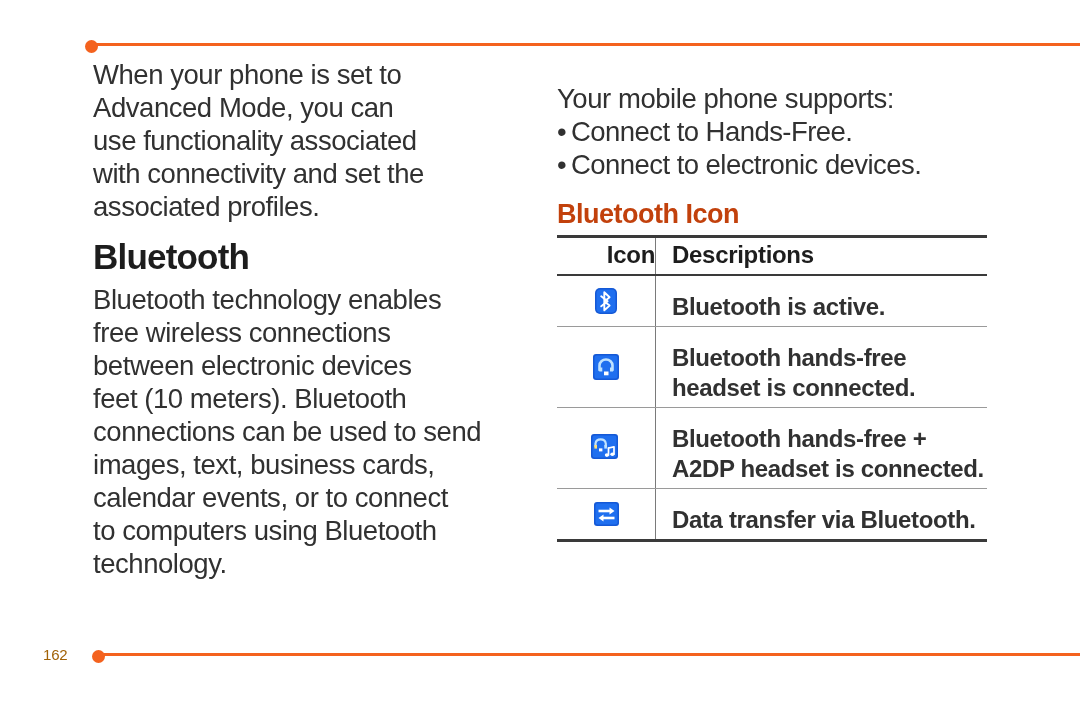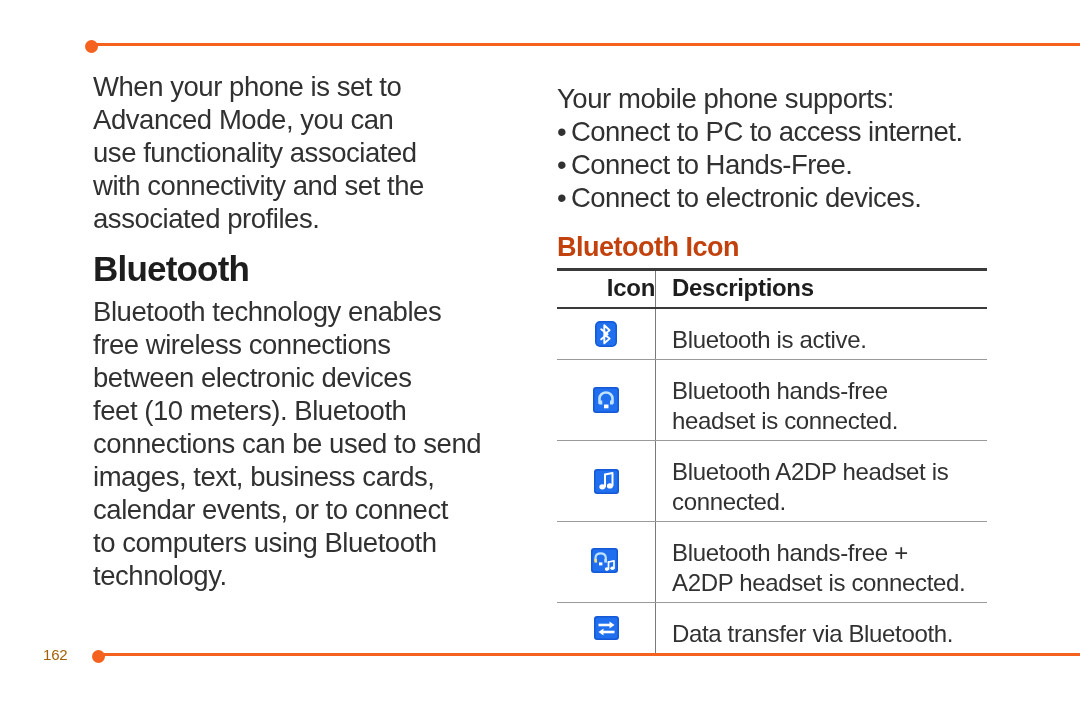--- a/index.html
+++ b/index.html
@@ -73,21 +73,21 @@
     top: 646px;
     font-size: 15px;
     color: #a16207;
     letter-spacing: -0.2px;
   }
 
   
   .col-left {
     position: absolute;
     left: 93px;
-    top: 70px;
+    top: 58px;
     width: 440px;
   }
   .col-right {
     position: absolute;
     left: 557px;
     top: 82px;
     width: 440px;
   }
 
   .body-text {
@@ -166,21 +166,21 @@
   td.cell-icon {
     width: 98px;
     text-align: center;
     border-right: 1.5px solid #7a7a7a;
     padding: 7px 0;
   }
   td.cell-desc {
     padding: 16px 0 4px 16px;
     font-size: 24px;
     line-height: 30px;
-    font-weight: 400;
+    font-weight: 700;
     color: #313131;
     letter-spacing: -0.35px;
   }
   td.cell-desc .ln { display: block; white-space: nowrap; }
 
   .icon-box {
     display: inline-block;
     vertical-align: middle;
     line-height: 0;
   }
@@ -214,21 +214,20 @@
     <span class="ln">calendar events, or to connect</span>
     <span class="ln">to computers using Bluetooth</span>
     <span class="ln">technology.</span>
   </p>
 </div>
 
 <div class="col-right">
   <p class="body-text">Your mobile phone supports:</p>
 
   <ul class="bullets">
-    <li><span class="bullet-dot">•</span><span>Connect to PC to access internet.</span></li>
     <li><span class="bullet-dot">•</span><span>Connect to Hands-Free.</span></li>
     <li><span class="bullet-dot">•</span><span>Connect to electronic devices.</span></li>
   </ul>
 
   <h3 class="table-title">Bluetooth Icon</h3>
 
   <table class="icon-table">
     <thead>
       <tr>
         <th class="col-icon">Icon</th>
@@ -265,38 +264,20 @@
               <rect x="11" y="17.5" width="4.5" height="3.8" fill="#FFFFFF"></rect>
             </svg>
           </span>
         </td>
         <td class="cell-desc">
           <span class="ln">Bluetooth hands-free</span>
           <span class="ln">headset is connected.</span>
         </td>
       </tr>
 
-      <tr>
-        <td class="cell-icon">
-          <span class="icon-box">
-            <svg width="25" height="25" viewBox="0 0 25 25" xmlns="http://www.w3.org/2000/svg">
-              <rect x="0" y="0" width="25" height="25" rx="3" ry="3" fill="#1559D6"></rect>
-              <rect x="1.5" y="1.5" width="22" height="22" rx="2.5" ry="2.5" fill="#1F6FEF"></rect>
-              <path d="M11 5.5 L18.5 4 L18.5 16.5" fill="none" stroke="#FFFFFF" stroke-width="2" stroke-linecap="round" stroke-linejoin="round"></path>
-              <path d="M11 5.5 L11 17.5" fill="none" stroke="#FFFFFF" stroke-width="2" stroke-linecap="round"></path>
-              <ellipse cx="8.3" cy="17.8" rx="3" ry="2.6" fill="#FFFFFF"></ellipse>
-              <ellipse cx="15.9" cy="16.9" rx="3" ry="2.6" fill="#FFFFFF"></ellipse>
-            </svg>
-          </span>
-        </td>
-        <td class="cell-desc">
-          <span class="ln">Bluetooth A2DP headset is</span>
-          <span class="ln">connected.</span>
-        </td>
-      </tr>
 
       <tr>
         <td class="cell-icon">
           <span class="icon-box">
             <svg width="30" height="28" viewBox="0 0 30 28" xmlns="http://www.w3.org/2000/svg">
               <rect x="0" y="0" width="27" height="25" rx="3" ry="3" fill="#1559D6"></rect>
               <rect x="1.5" y="1.5" width="24" height="22" rx="2.5" ry="2.5" fill="#1F6FEF"></rect>
               <path d="M4.5 12.5 L4.5 9.6 A5.2 4.8 0 0 1 14.8 9.6 L14.8 12.5" fill="none" stroke="#BFE2FF" stroke-width="2.2" stroke-linecap="round"></path>
               <rect x="3.4" y="11" width="2.6" height="3.6" fill="#FFE27A"></rect>
               <rect x="13.3" y="11" width="2.6" height="3.6" fill="#BFE2FF"></rect>

